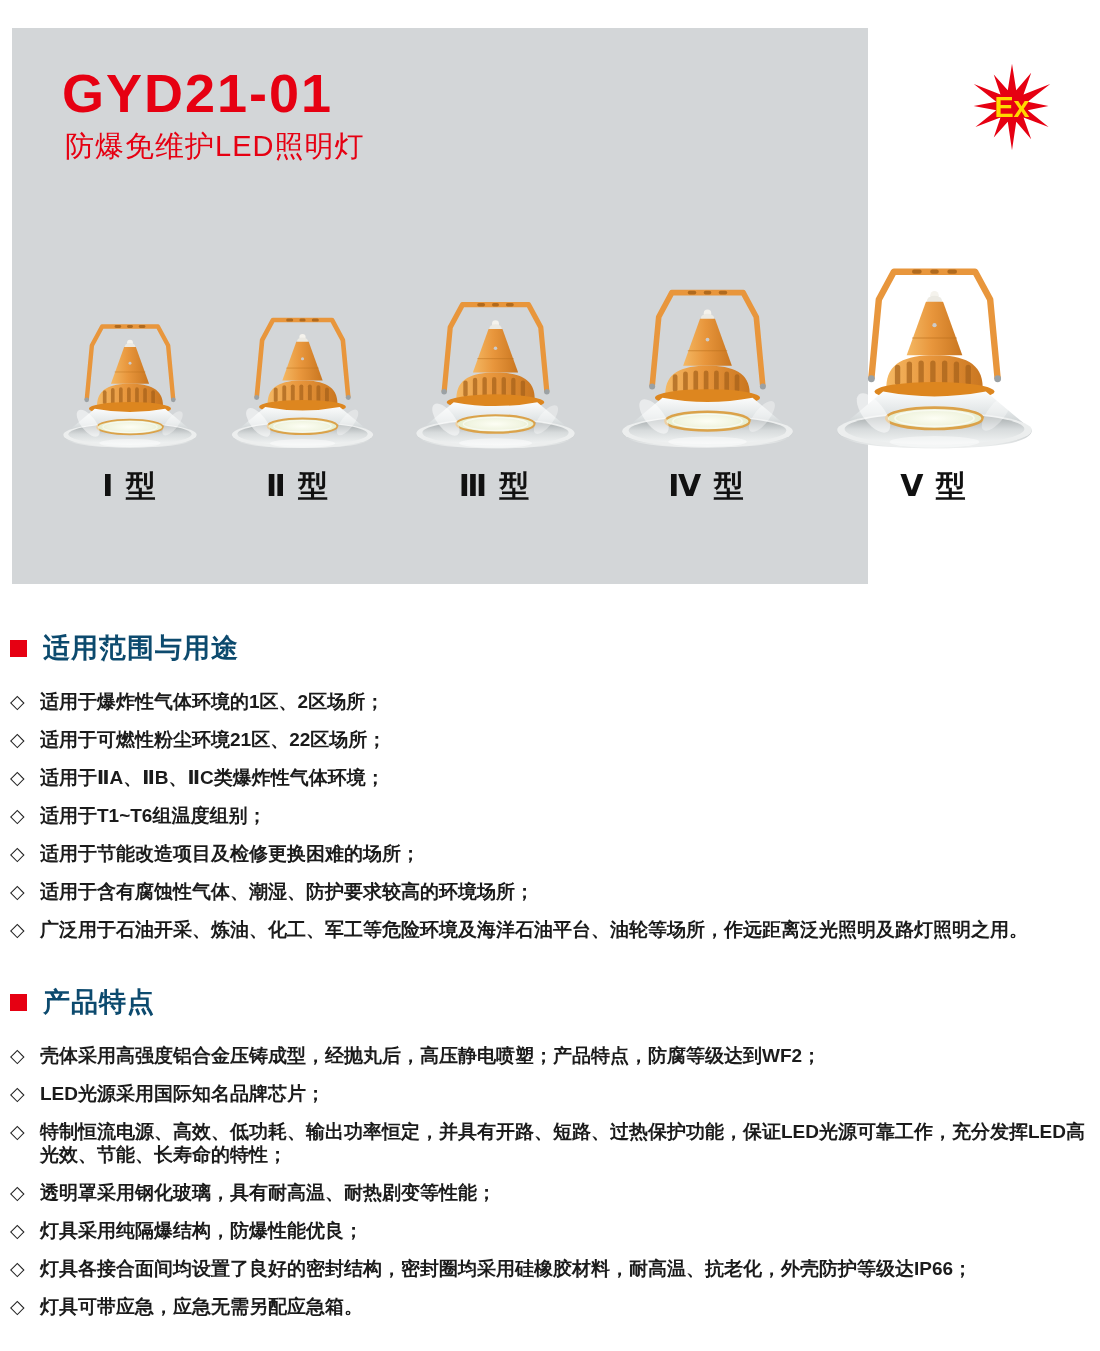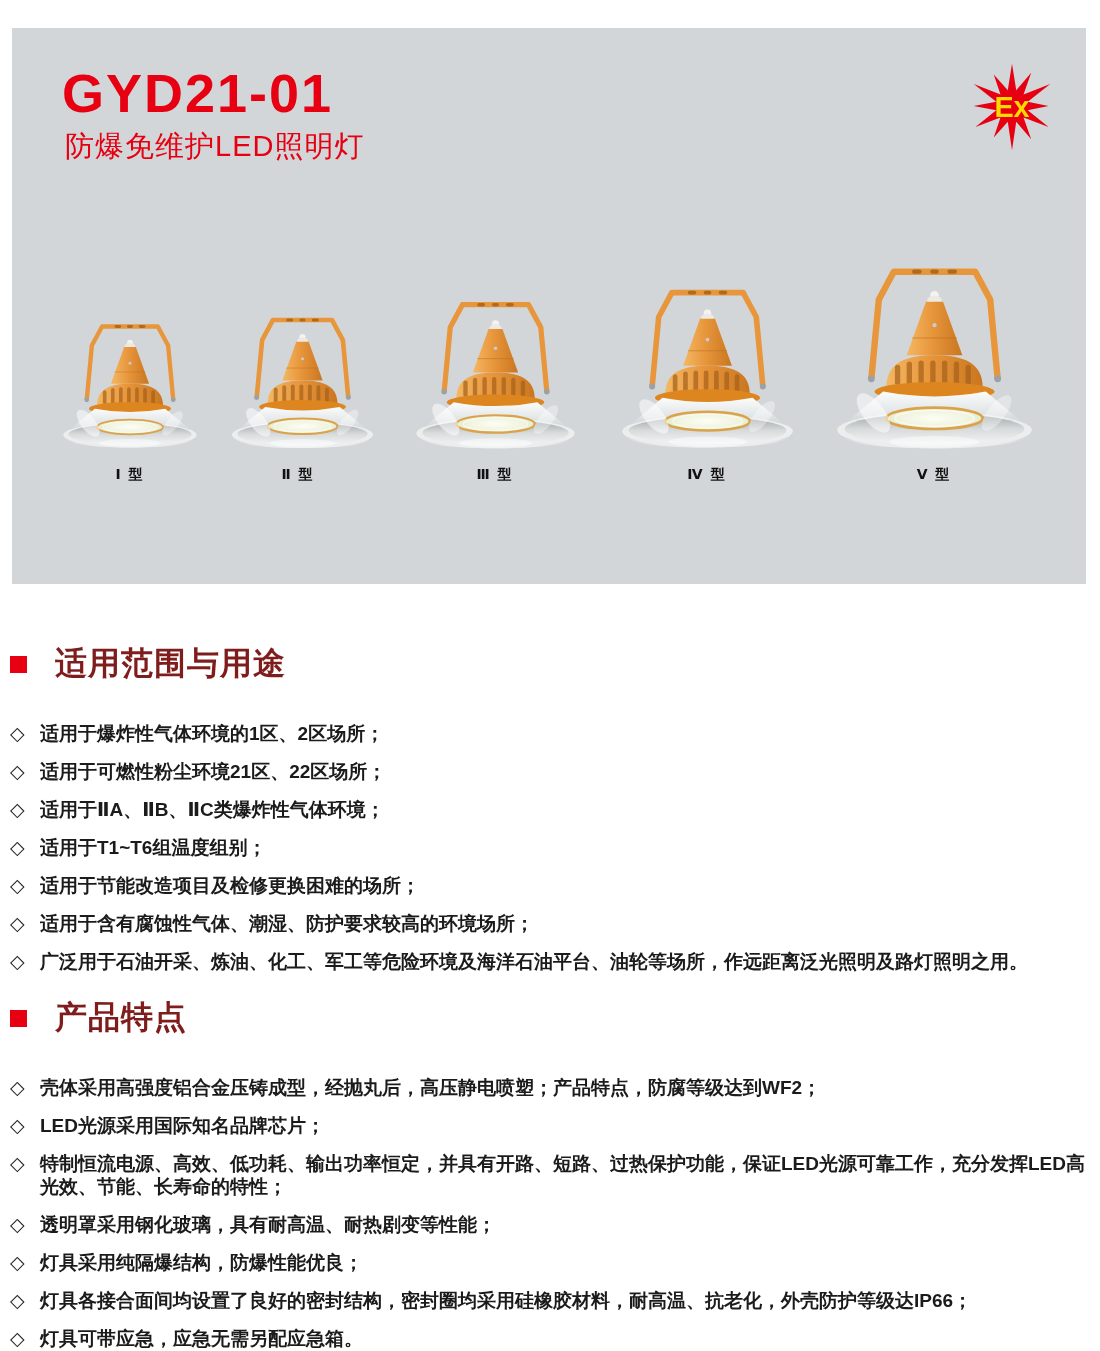--- a/index.html
+++ b/index.html
@@ -10,45 +10,45 @@
   }
   *{box-sizing:border-box;}
   html,body{margin:0;padding:0;}
   body{
     width:1100px;height:1351px;background:#ffffff;position:relative;overflow:hidden;
     font-family:"Liberation Sans","DejaVu Sans",sans-serif;color:var(--ink);
   }
   .page{position:absolute;inset:0;width:1100px;height:1351px;}
 
   
-  .panel{position:absolute;left:12px;top:28px;width:1074px;height:556px;background:var(--gray);}
+  .panel{position:absolute;left:12px;top:28px;width:856px;height:556px;background:var(--gray);}
   .model-title{position:absolute;left:50px;top:38px;font-size:54px;line-height:54px;
     font-weight:bold;color:var(--red);letter-spacing:2px;}
   .model-sub{position:absolute;left:53px;top:102px;font-size:29px;line-height:32px;
     font-weight:normal;color:var(--red);letter-spacing:1px;}
   .ex-star{position:absolute;left:952px;top:30px;width:96px;height:96px;}
 
   
   .lamp{position:absolute;}
   .lamp-1{left:41px; top:291px;width:154px;height:136px;}
   .lamp-2{left:209px;top:284px;width:163px;height:144px;}
   .lamp-3{left:392px;top:268px;width:183px;height:161px;}
   .lamp-4{left:597px;top:255px;width:197px;height:174px;}
   .lamp-5{left:810px;top:233px;width:225px;height:198px;}
   .lamp-label{position:absolute;top:438px;width:160px;text-align:center;
-    font-size:14px;font-weight:bold;color:#111;letter-spacing:2px;}
+    font-size:30px;font-weight:bold;color:#111;letter-spacing:2px;}
   .ll-1{left:38px;} .ll-2{left:206px;} .ll-3{left:403px;} .ll-4{left:615px;} .ll-5{left:842px;}
 
   
   .section{position:absolute;left:10px;width:1080px;}
   .section-1{top:626px;}
   .section-2{top:980px;}
   .sec-head{display:flex;align-items:center;gap:12px;margin:0 0 20px 0;}
   .sq{width:17px;height:17px;background:var(--red);flex:0 0 auto;}
-  .sec-title{font-size:32px;font-weight:bold;color:#7f1d1d;margin:16px;letter-spacing:1px;}
+  .sec-title{font-size:27px;font-weight:bold;color:#0c4a6e;margin:4px;letter-spacing:1px;}
   ul.bullets{list-style:none;margin:0;padding:0;}
   ul.bullets li{position:relative;padding-left:30px;font-size:19px;line-height:23px;
     margin-bottom:15px;font-weight:bold;color:var(--ink);}
   ul.bullets li .mk{position:absolute;left:0;top:0;font-weight:normal;font-size:19px;}
 </style>
 </head>
 <body>
 
 <svg width="0" height="0" style="position:absolute" aria-hidden="true">
   <defs>

